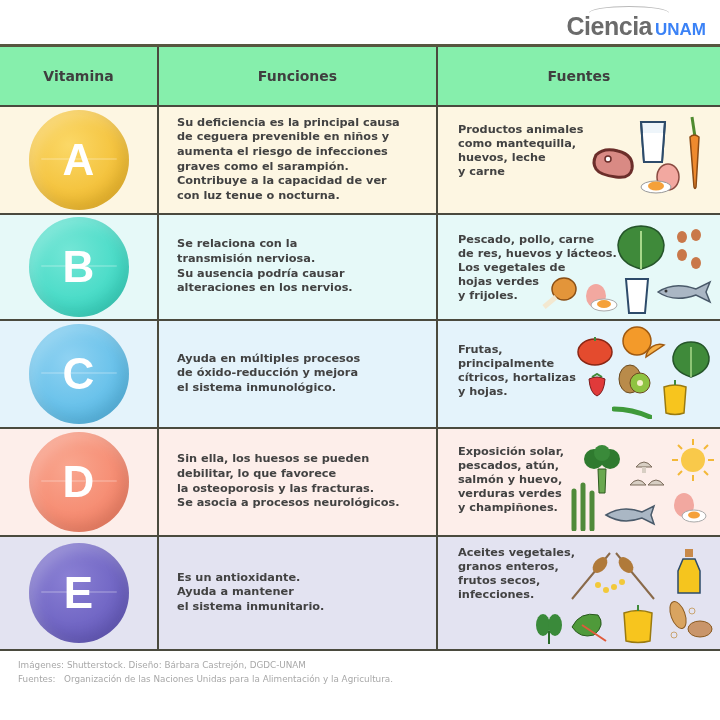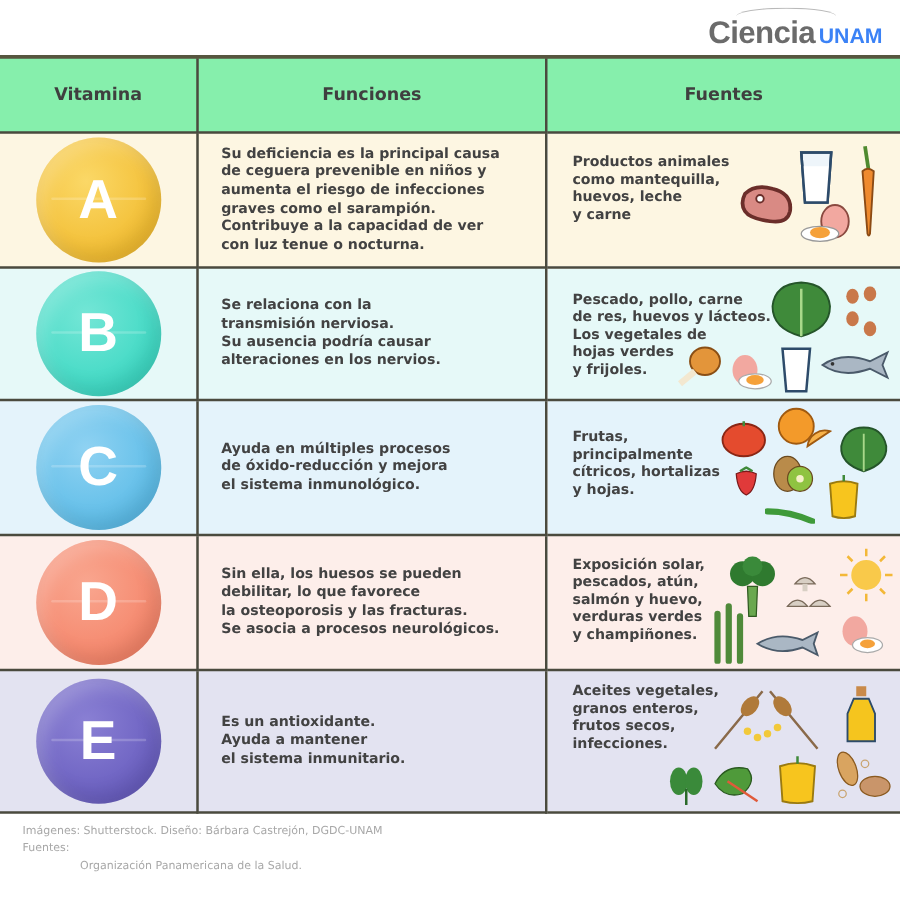--- a/index.html
+++ b/index.html
@@ -319,18 +319,15 @@
         </div>
       </td>
     </tr>
   </tbody>
 </table>
 
 <div class="footer">
   <div>Imágenes: Shutterstock. Diseño: Bárbara Castrejón, DGDC-UNAM</div>
   <div class="row">
     <span class="lbl">Fuentes:</span>
-  </div>
-  <div class="row">
-    <span class="lbl"></span>
-    <span>Organización Panamericana de la Salud.</span>
+    <span>Organización de las Naciones Unidas para la Alimentación y la Agricultura.</span>
   </div>
 </div>
 
 </body></html>

